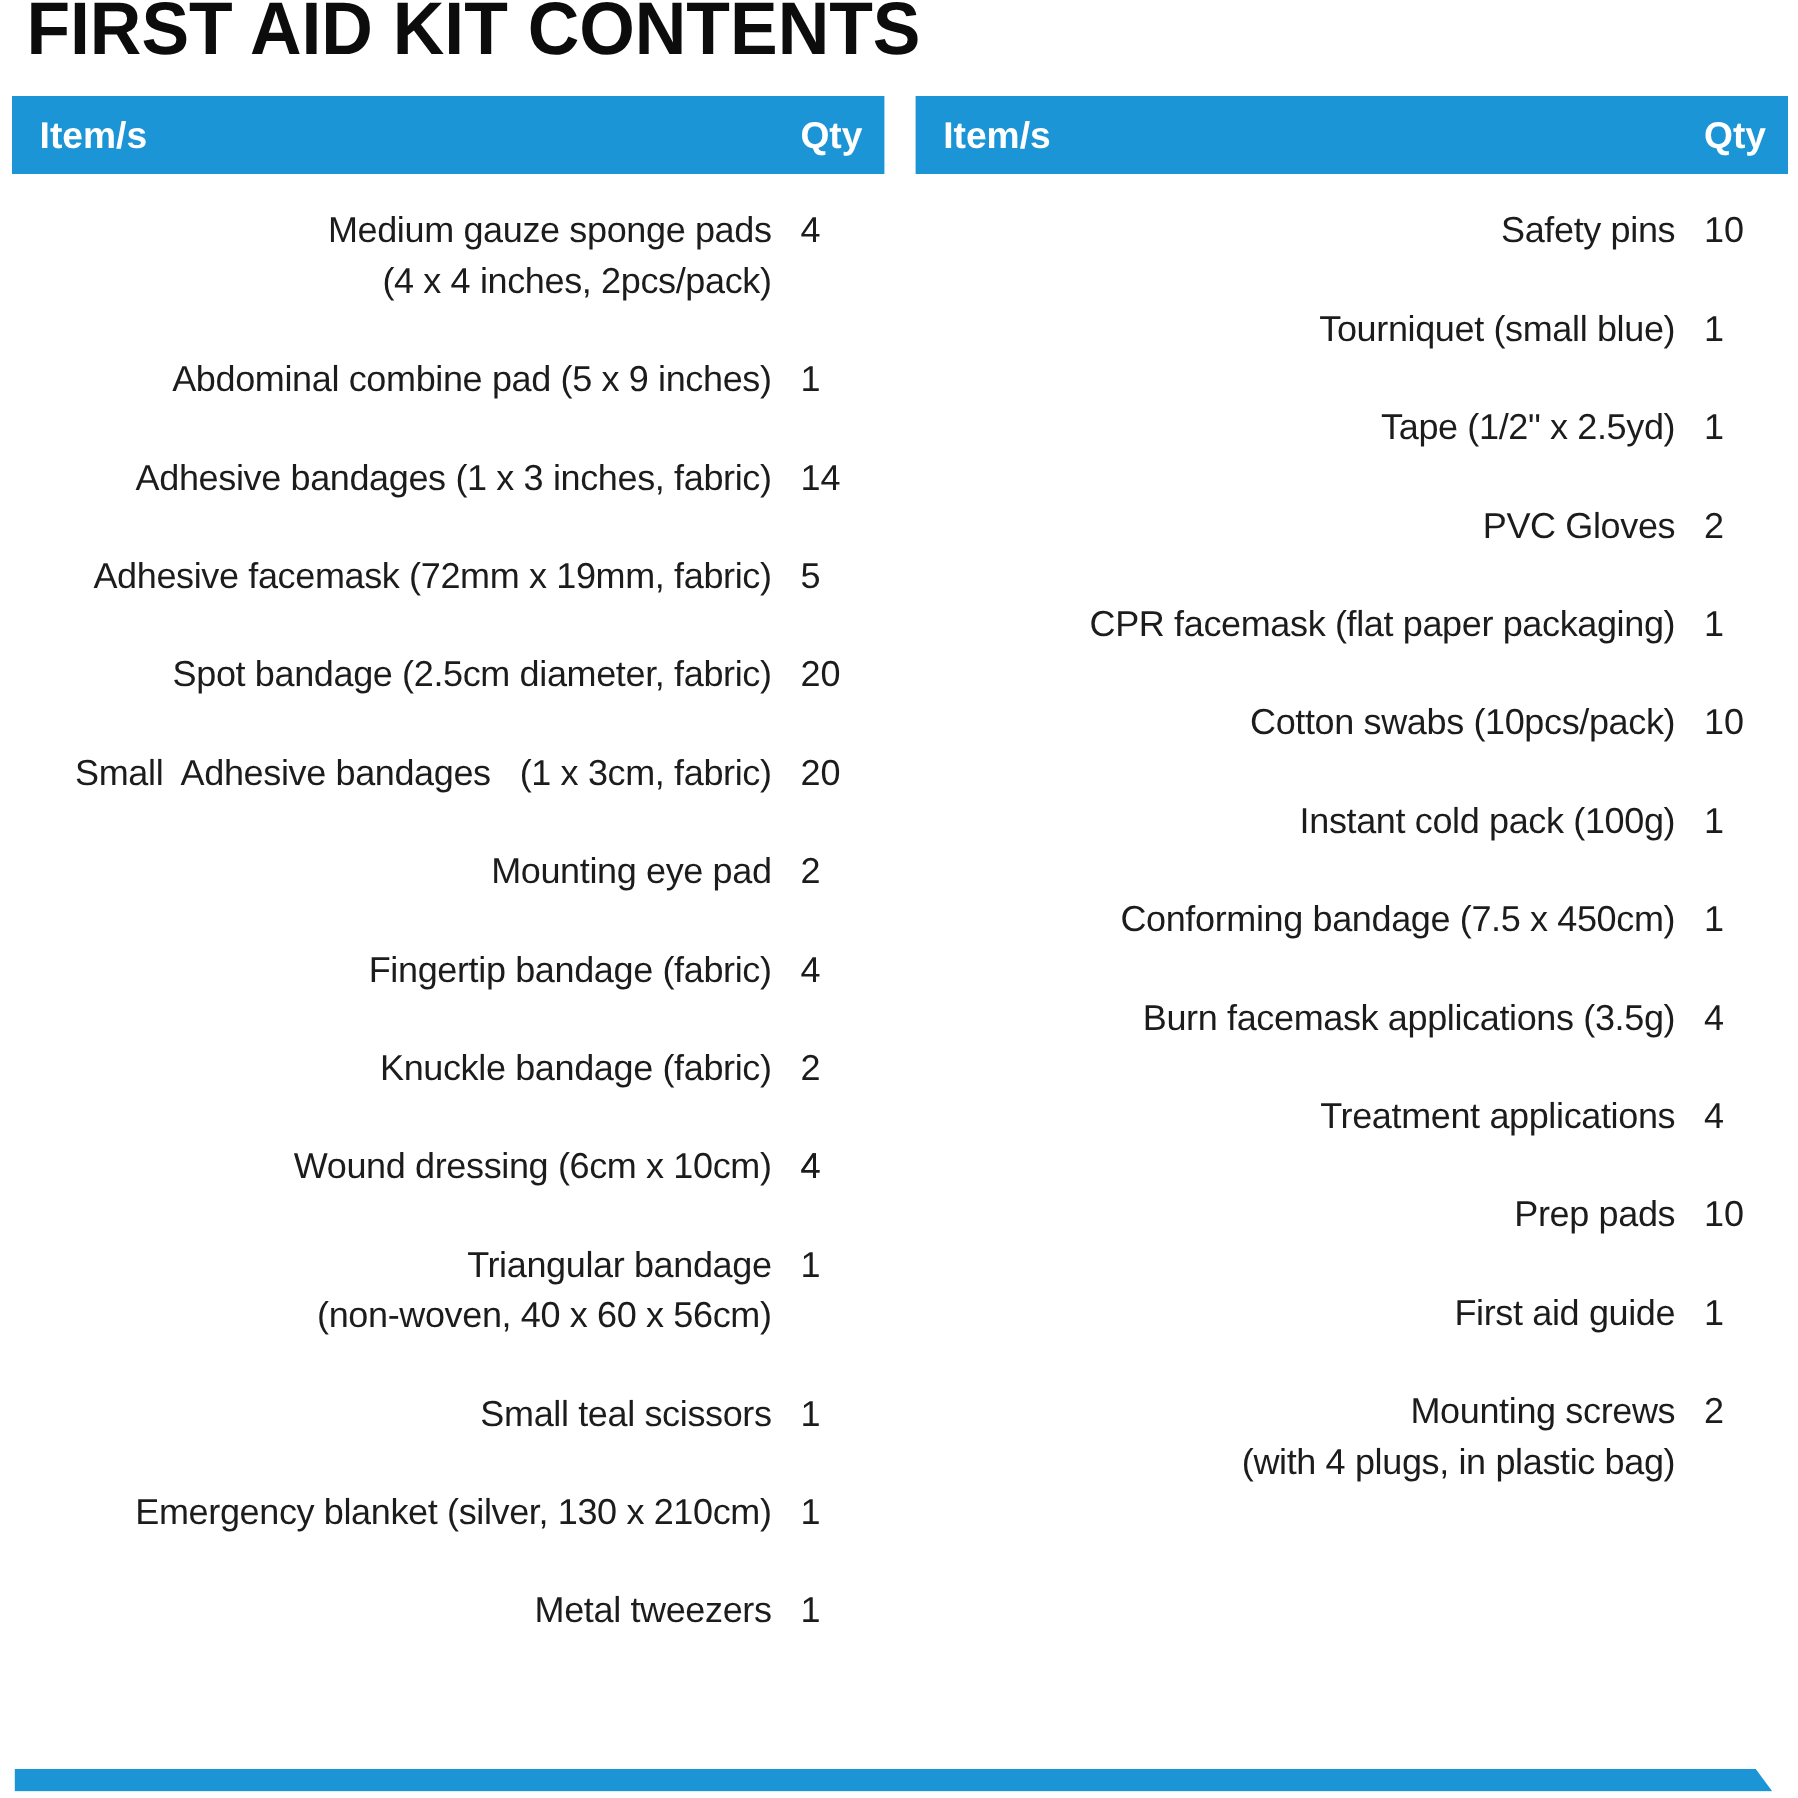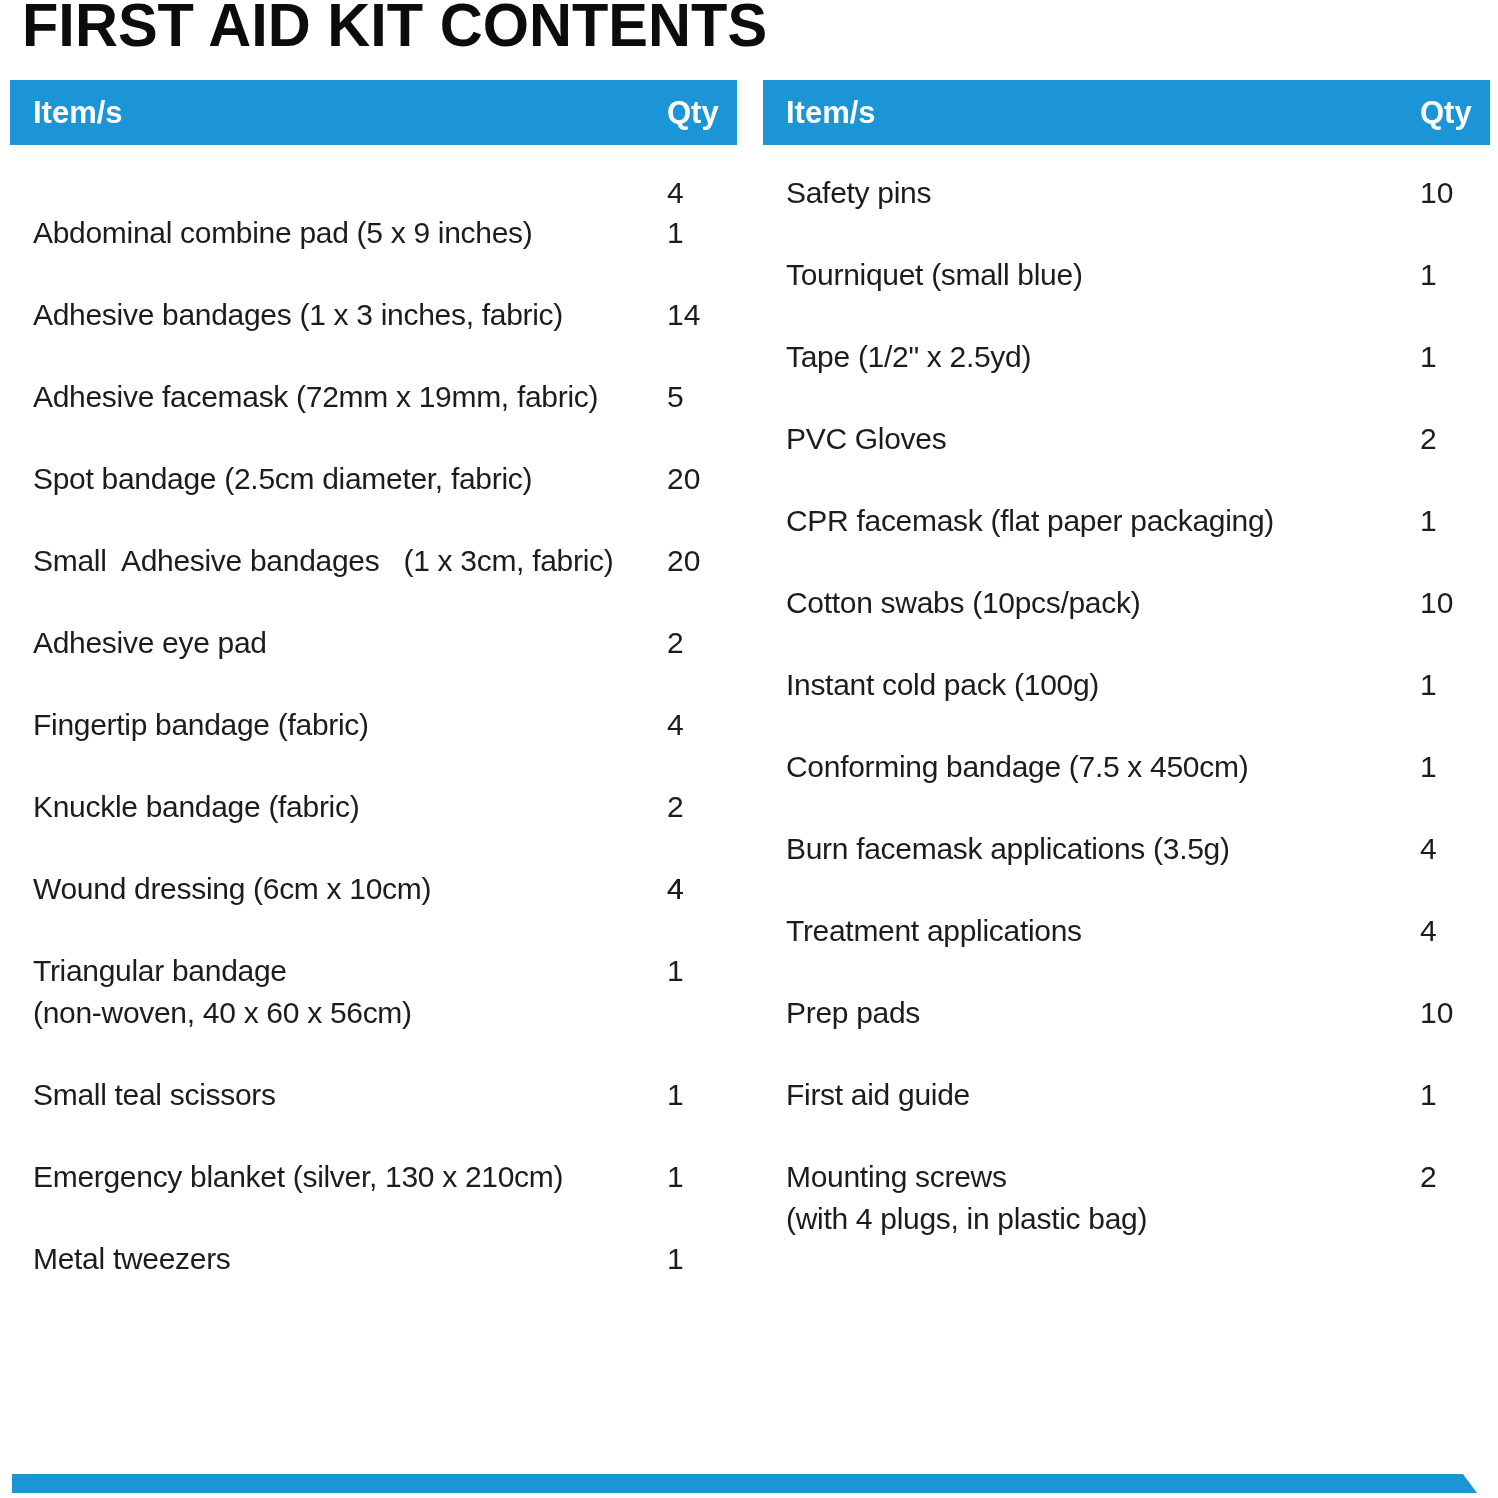--- a/index.html
+++ b/index.html
@@ -4,20 +4,21 @@
 <style>
   html, body { margin: 0; padding: 0; background: #ffffff; }
   .page {
     position: relative;
     width: 1498px;
     height: 1498px;
     background: #ffffff;
     overflow: hidden;
     font-family: "Liberation Sans", sans-serif;
     color: var(--body-text, #1c1c1c);
+    text-align: right;
   }
   .title {
     position: absolute;
     left: 22px;
     top: -8px;
     font-size: 62px;
     line-height: 66px;
     font-weight: bold;
     letter-spacing: 0px;
     color: #0c0c0c;
@@ -91,20 +92,22 @@
 
   <div class="title">FIRST AID KIT CONTENTS</div>
 
   <div class="table left">
     <div class="table-header">
       <span class="hdr-item">Item/s</span>
       <span class="hdr-qty">Qty</span>
     </div>
     <div class="table-body">
         <div class="row">
+          <div class="item">Medium gauze sponge pads
+(4 x 4 inches, 2pcs/pack)</div>
           <div class="qty">4</div>
         </div>
         <div class="row">
           <div class="item">Abdominal combine pad (5 x 9 inches)</div>
           <div class="qty">1</div>
         </div>
         <div class="row">
           <div class="item">Adhesive bandages (1 x 3 inches, fabric)</div>
           <div class="qty">14</div>
         </div>
@@ -114,21 +117,21 @@
         </div>
         <div class="row">
           <div class="item">Spot bandage (2.5cm diameter, fabric)</div>
           <div class="qty">20</div>
         </div>
         <div class="row">
           <div class="item">Small  Adhesive bandages   (1 x 3cm, fabric)</div>
           <div class="qty">20</div>
         </div>
         <div class="row">
-          <div class="item">Adhesive eye pad</div>
+          <div class="item">Mounting eye pad</div>
           <div class="qty">2</div>
         </div>
         <div class="row">
           <div class="item">Fingertip bandage (fabric)</div>
           <div class="qty">4</div>
         </div>
         <div class="row">
           <div class="item">Knuckle bandage (fabric)</div>
           <div class="qty">2</div>
         </div>

